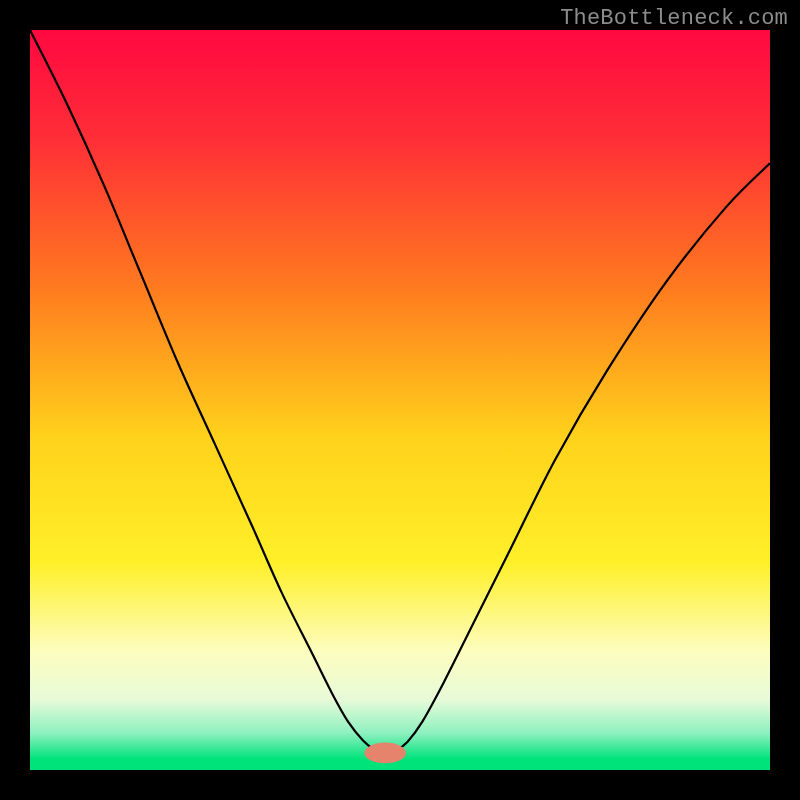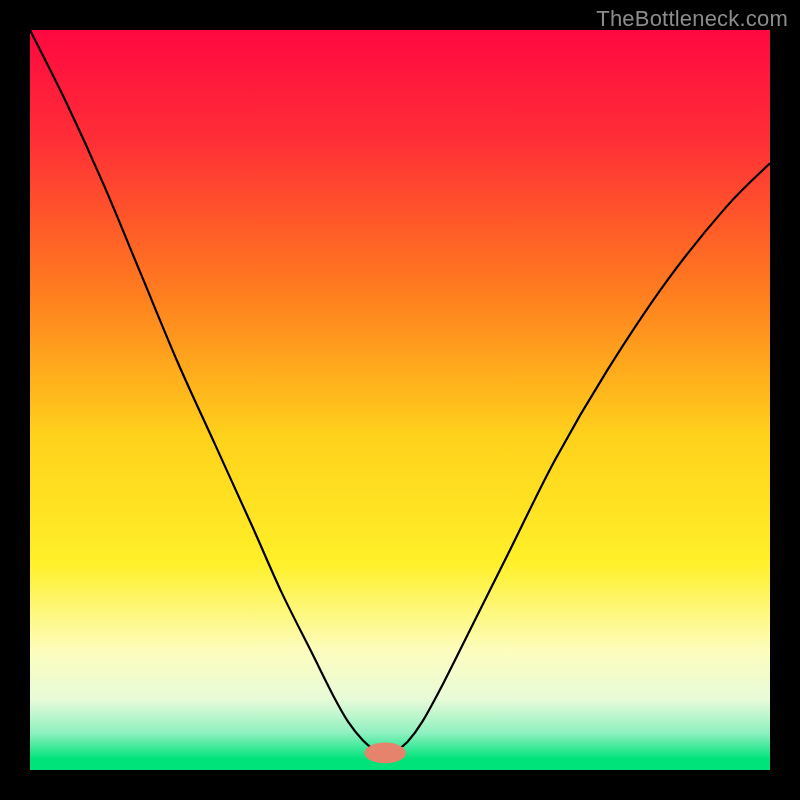--- a/index.html
+++ b/index.html
@@ -21,21 +21,21 @@
     left: 30px;
     top: 30px;
     width: 740px;
     height: 740px;
   }
   .watermark {
     position: absolute;
     top: 6px;
     right: 12px;
     color: #8c8c8c;
-    font-family: Liberation Sans, sans-serif;
+    font-family: Liberation Mono, monospace;
     font-size: 22px;
     letter-spacing: 0.2px;
     user-select: none;
   }
 </style>
 </head>
 <body>
 
 <div class="frame">
   <div class="plot-area">

